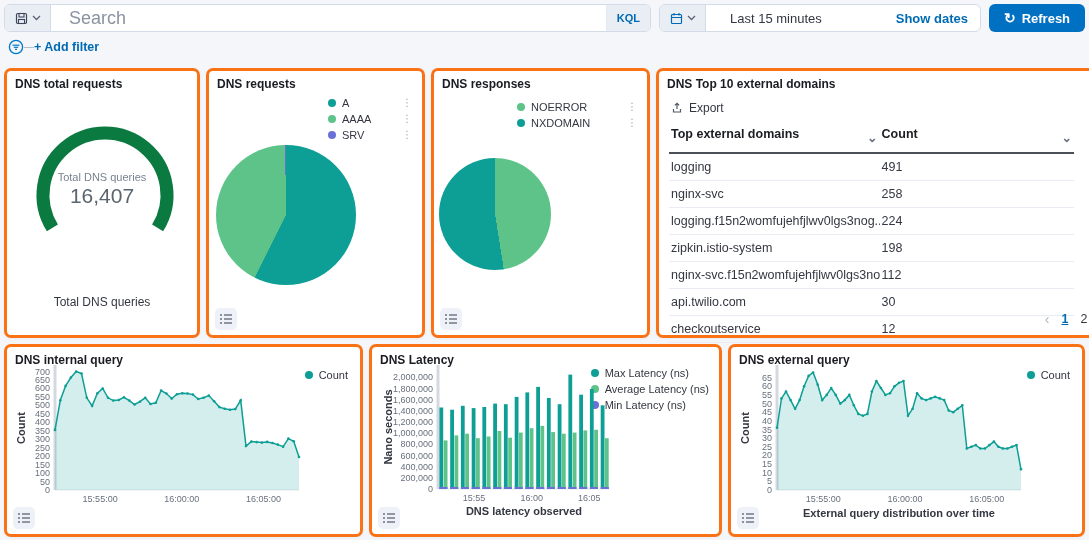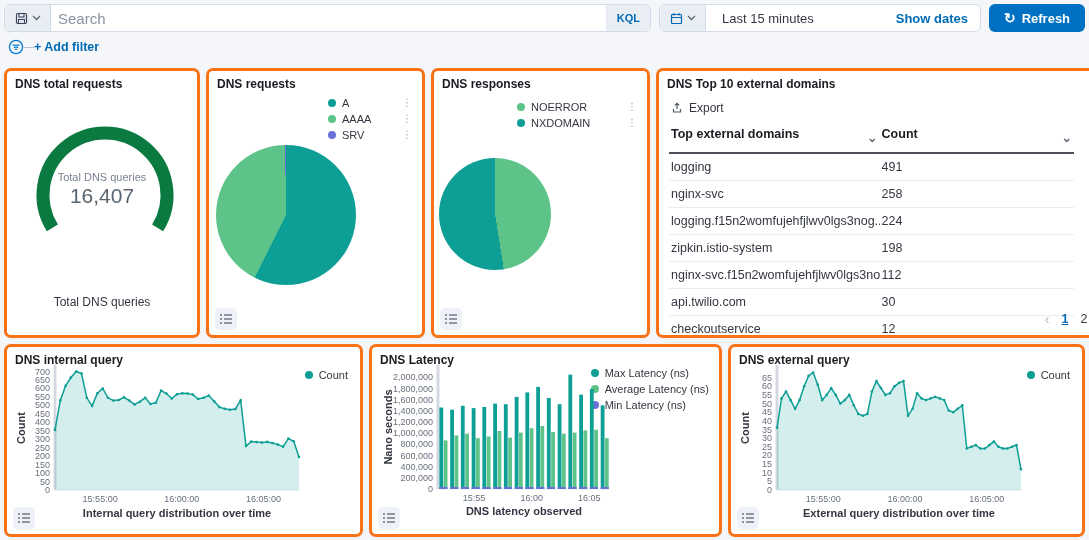--- a/index.html
+++ b/index.html
@@ -4,25 +4,25 @@
 <style>
   * { box-sizing: border-box; margin: 0; padding: 0; }
   html,body { width:1089px; height:540px; overflow:hidden; }
   body { font-family:"Liberation Sans",sans-serif; background:#f4f6fa; position:relative; color:#343741; }
 
   
   .topbar { position:absolute; left:4px; top:4px; width:1081px; height:28px; display:flex; gap:8px; }
   .search-group { flex:1; display:flex; align-items:stretch; background:#fff; border:1px solid #d3dbe8; border-radius:6px; overflow:hidden; }
   .seg { display:flex; align-items:center; justify-content:center; gap:4px; background:#e9eef5; border:none; cursor:pointer; }
   .seg.left { width:46px; border-right:1px solid #d3dbe8; }
-  .search-group input { flex:1; border:none; outline:none; padding:0 7px; font-size:15px; font-family:"Liberation Sans",sans-serif; color:#0f766e; background:transparent; }
+  .search-group input { flex:1; border:none; outline:none; padding:0 18px; font-size:18px; font-family:"Liberation Sans",sans-serif; color:#0f766e; background:transparent; }
   .search-group input::placeholder { color:#8a93a2; }
   .kql-seg { padding:0 10px; font-size:11px; font-weight:bold; color:#006bb4; border-left:1px solid #e4e9f2; background:#e9eef5; display:flex; align-items:center; cursor:pointer; }
   .date-group { width:322px; display:flex; align-items:stretch; background:#fff; border:1px solid #d3dbe8; border-radius:6px; overflow:hidden; }
-  .time-range { flex:1; display:flex; align-items:center; padding-left:16px; font-size:13px; color:#343741; cursor:pointer; }
+  .time-range { flex:1; display:flex; align-items:center; padding-left:24px; font-size:13px; color:#343741; cursor:pointer; }
   .show-dates { display:flex; align-items:center; padding-right:12px; font-size:13px; font-weight:bold; color:#006bb4; cursor:pointer; text-decoration:none; }
   .refresh-btn { width:96px; background:#0071c2; color:#fff; border:none; border-radius:6px; font-family:"Liberation Sans",sans-serif; font-size:13px; font-weight:bold; display:flex; align-items:center; justify-content:center; gap:6px; cursor:pointer; }
   .refresh-glyph { font-size:14px; line-height:1; }
 
   
   .filterbar { position:absolute; left:8px; top:39px; height:16px; display:flex; align-items:center; }
   .filter-dash { width:10px; height:0; border-top:1px solid #b6bfcd; }
   .add-filter { font-size:12.5px; font-weight:bold; color:#006bb4; text-decoration:none; cursor:pointer; }
 
   
@@ -316,21 +316,20 @@
       <circle cx="249.6" cy="95.1" r="1.3" fill="#0d9e95"></circle>
       <circle cx="254.9" cy="95.6" r="1.3" fill="#0d9e95"></circle>
       <circle cx="260.2" cy="94.9" r="1.3" fill="#0d9e95"></circle>
       <circle cx="265.5" cy="96.0" r="1.3" fill="#0d9e95"></circle>
       <circle cx="270.8" cy="97.6" r="1.3" fill="#0d9e95"></circle>
       <circle cx="276.1" cy="99.7" r="1.3" fill="#0d9e95"></circle>
       <circle cx="281.4" cy="91.6" r="1.3" fill="#0d9e95"></circle>
       <circle cx="286.7" cy="94.3" r="1.3" fill="#0d9e95"></circle>
       <circle cx="292.0" cy="110.0" r="1.3" fill="#0d9e95"></circle>
     </svg>
-  <div class="xlabel" style="left:48px;top:160px;width:244px">Internal query distribution over time</div>
   <button class="ltoggle">
       <svg width="12" height="12" viewBox="0 0 12 12">
         <g stroke="#69707d" stroke-width="1.4">
           <line x1="0" y1="2" x2="2" y2="2"></line>
           <line x1="4" y1="2" x2="12" y2="2"></line>
           <line x1="0" y1="6" x2="2" y2="6"></line>
           <line x1="4" y1="6" x2="12" y2="6"></line>
           <line x1="0" y1="10" x2="2" y2="10"></line>
           <line x1="4" y1="10" x2="12" y2="10"></line>
         </g>

